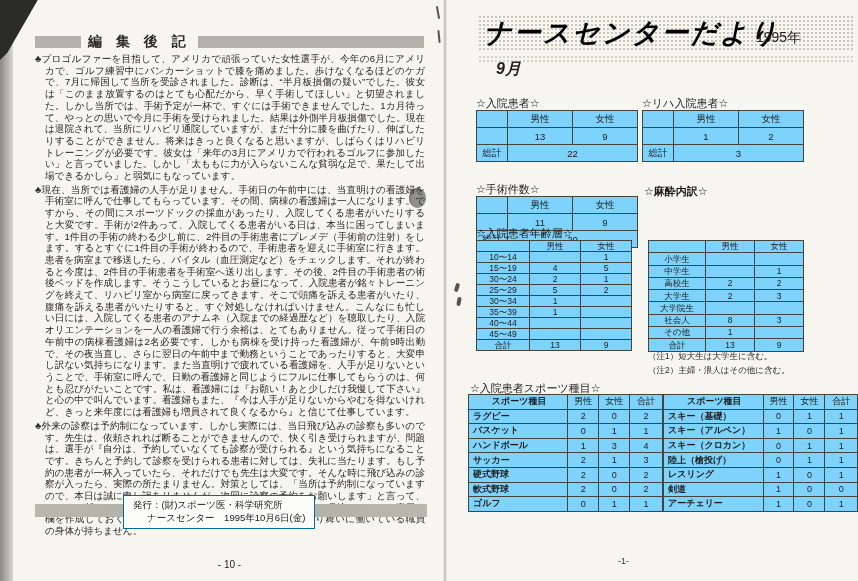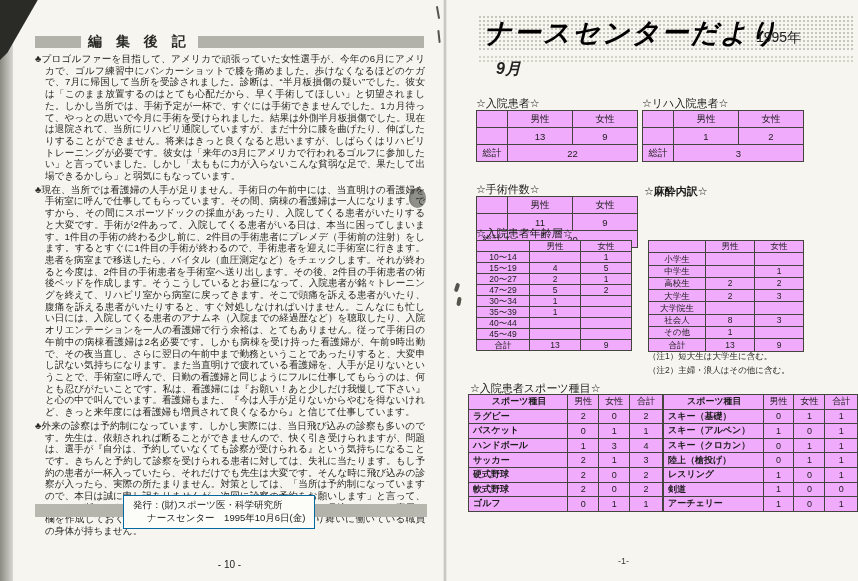--- a/index.html
+++ b/index.html
@@ -47,21 +47,21 @@
     background-size:4px 4px;}
   .halftone2{position:absolute;left:46px;top:55px;width:376px;height:9px;
     background-image:radial-gradient(circle,#d2d2c9 1px,transparent 1.1px);
     background-size:4px 4px;}
   .nl-title{position:absolute;left:52px;top:15px;font-size:27px;font-weight:bold;font-style:italic;
     letter-spacing:2px;color:#000000;white-space:nowrap;font-family:Liberation Serif, serif;}
   .nl-year{position:absolute;left:324px;top:29px;font-size:14px;color:#222;}
   .nl-month{position:absolute;left:64px;top:59px;font-size:16px;font-weight:bold;font-style:italic;}
   .sec-h{position:absolute;font-size:11px;color:#1b1b19;white-space:nowrap;}
 
-  table{border-collapse:collapse;background:#f0abfc;position:absolute;}
+  table{border-collapse:collapse;background:#7dd3fc;position:absolute;}
   td{border:1px solid #45453f;text-align:center;color:#1c1c1a;padding:0 2px;}
   table{border:1.5px solid #3a3a35;}
 
   .sum td{height:16px;font-size:9.5px;width:60px;}
   .sum td.corner{width:26px;}
   .ane td{height:15px;font-size:9px;width:46px;}
   .age td{height:10px;font-size:8.5px;line-height:1;width:46px;}
   .age td.lab{width:48px;}
   .occ td{height:11.3px;font-size:8.5px;line-height:1;width:44px;}
   .occ td.lab{width:52px;}
@@ -191,26 +191,26 @@
           <td class="lab">10〜14</td>
           <td></td>
           <td>1</td>
         </tr>
     <tr>
           <td class="lab">15〜19</td>
           <td>4</td>
           <td>5</td>
         </tr>
     <tr>
-          <td class="lab">20〜27</td>
+          <td class="lab">30〜24</td>
           <td>2</td>
           <td>1</td>
         </tr>
     <tr>
-          <td class="lab">47〜29</td>
+          <td class="lab">25〜29</td>
           <td>5</td>
           <td>2</td>
         </tr>
     <tr>
           <td class="lab">30〜34</td>
           <td>1</td>
           <td></td>
         </tr>
     <tr>
           <td class="lab">35〜39</td>

